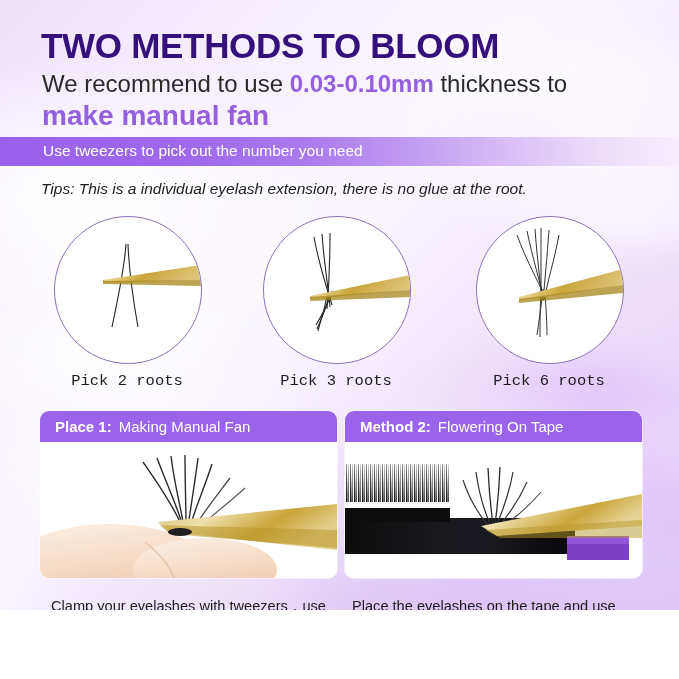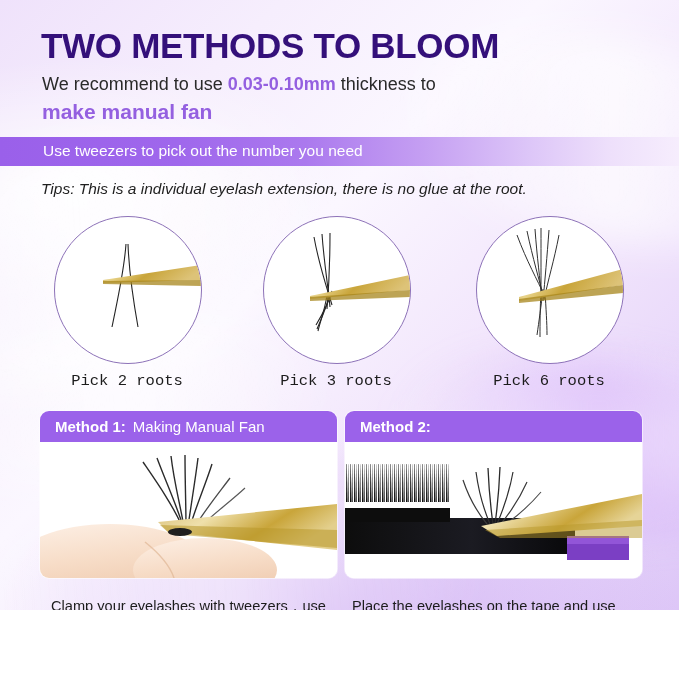--- a/index.html
+++ b/index.html
@@ -67,32 +67,32 @@
     font-size: 35px;
     font-weight: bold;
     letter-spacing: -0.3px;
     color: #34107a;
     white-space: nowrap;
   }
   .subtitle {
     position: absolute;
     left: 42px; top: 71px;
     width: 600px;
-    font-size: 18px;
+    font-size: 24px;
     line-height: 26px;
     color: #2a2a2a;
   }
   .subtitle .accent {
     color: #9460e0;
     font-weight: bold;
   }
   .subtitle-line2 {
     position: absolute;
     left: 42px; top: 100px;
-    font-size: 21px;
+    font-size: 28px;
     font-weight: bold;
     color: #9460e0;
     white-space: nowrap;
   }
 
   
   .banner {
     position: absolute;
     left: 0; top: 137px;
     width: 679px; height: 29px;
@@ -302,21 +302,21 @@
         </div>
         <div class="circle-label">Pick 6 roots</div>
       </div>
 
     </div>
 
     <div class="cards">
 
       <div class="card m1">
         <div class="card-header">
-          <span class="strong">Method 1:</span>
+          <span class="strong">Place 1:</span>
           <span>Making Manual Fan</span>
         </div>
         <div class="card-body">
           <svg viewBox="0 0 297 136" xmlns="http://www.w3.org/2000/svg">
             <defs>
               <linearGradient id="skin" x1="0" y1="0" x2="0.3" y2="1">
                 <stop offset="0" stop-color="#fdf0e6"></stop>
                 <stop offset="0.5" stop-color="#f7ddc8"></stop>
                 <stop offset="1" stop-color="#eec9ad"></stop>
               </linearGradient>
@@ -345,20 +345,21 @@
             <polygon points="118,80 297,62 297,108 128,90" fill="url(#gold1)"></polygon>
             <polygon points="120,83 297,88 297,106 130,92" fill="#b8972a" opacity="0.55"></polygon>
             <ellipse cx="140" cy="90" rx="12" ry="4" fill="#1f1f1f"></ellipse>
           </svg>
         </div>
       </div>
 
       <div class="card m2">
         <div class="card-header">
           <span class="strong">Method 2:</span>
+          <span>Flowering On Tape</span>
         </div>
         <div class="card-body">
           <svg viewBox="0 0 297 136" xmlns="http://www.w3.org/2000/svg">
             <defs>
               <linearGradient id="gold2" x1="0" y1="0" x2="1" y2="0.4">
                 <stop offset="0" stop-color="#d9c07a"></stop>
                 <stop offset="0.3" stop-color="#f0e2b0"></stop>
                 <stop offset="0.7" stop-color="#c9a53a"></stop>
                 <stop offset="1" stop-color="#e6d497"></stop>
               </linearGradient>

